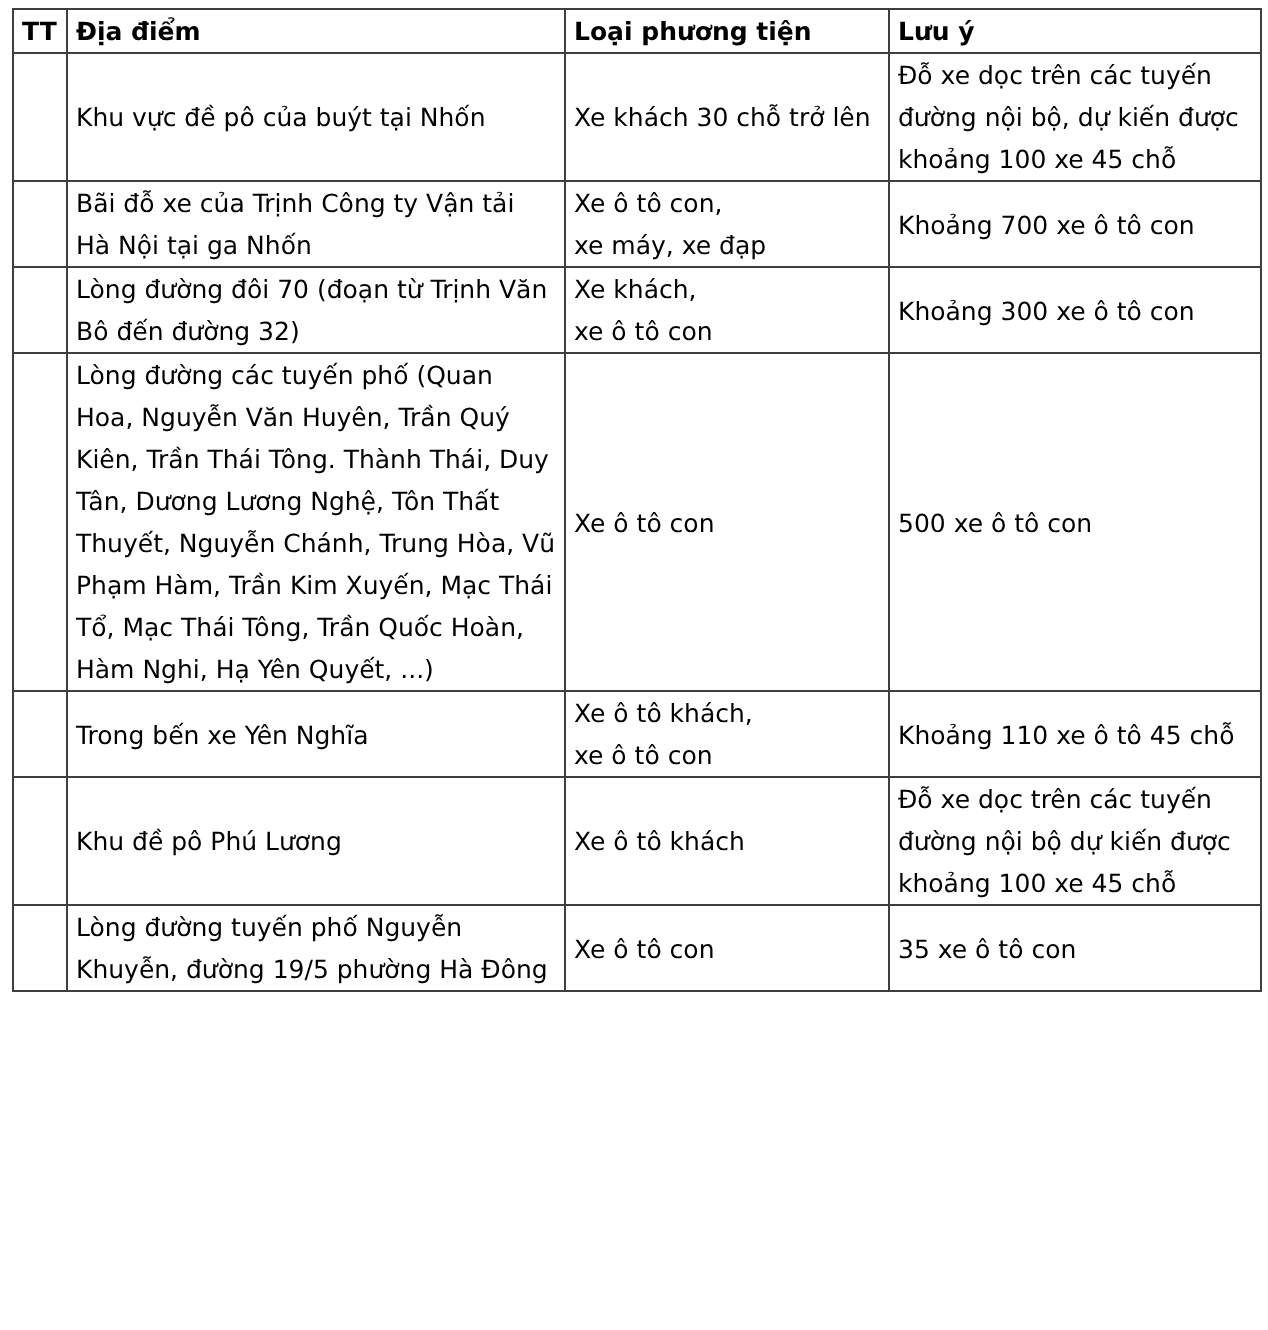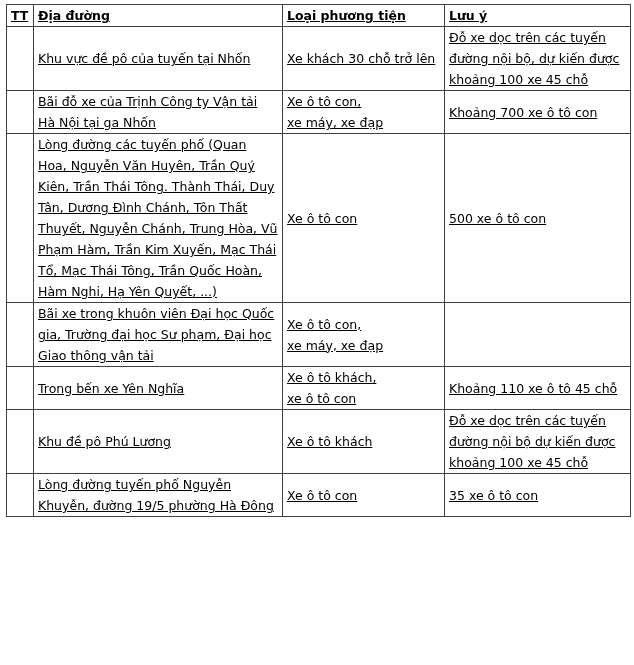--- a/index.html
+++ b/index.html
@@ -8,21 +8,20 @@
     background: #ffffff;
     width: 634px;
     height: 665px;
     overflow: hidden;
   }
   .page {
     width: 634px;
     height: 665px;
     overflow: hidden;
     background: #ffffff;
-    text-decoration: underline;
   }
   table.parking {
     border-collapse: collapse;
     table-layout: fixed;
     margin: 4px 0 0 6px;
     width: 624px;
     font-family: "DejaVu Sans", "Liberation Sans", sans-serif;
     font-size: 12.5px;
     color: #000000;
   }
@@ -58,51 +57,51 @@
   <table class="parking">
     <colgroup>
       <col class="c-tt">
       <col class="c-dd">
       <col class="c-lpt">
       <col class="c-ly">
     </colgroup>
     <thead>
       <tr class="hdr">
         <th>TT</th>
-        <th>Địa đường</th>
+        <th>Địa điểm</th>
         <th>Loại phương tiện</th>
         <th>Lưu ý</th>
       </tr>
     </thead>
     <tbody>
       <tr class="h64">
         <td></td>
-        <td>Khu vực đề pô của tuyến tại Nhốn</td>
+        <td>Khu vực đề pô của buýt tại Nhốn</td>
         <td>Xe khách 30 chỗ trở lên</td>
         <td>Đỗ xe dọc trên các tuyến đường nội bộ, dự kiến được khoảng 100 xe 45 chỗ</td>
       </tr>
       <tr class="h43">
         <td></td>
         <td>Bãi đỗ xe của Trịnh Công ty Vận tải Hà Nội tại ga Nhốn</td>
         <td>Xe ô tô con,
 xe máy, xe đạp</td>
         <td>Khoảng 700 xe ô tô con</td>
       </tr>
+      <tr class="h43">
+        <td></td>
+        <td>Lòng đường đôi 70 (đoạn từ Trịnh Văn Bô đến đường 32)</td>
+        <td>Xe khách,
+xe ô tô con</td>
+        <td>Khoảng 300 xe ô tô con</td>
+      </tr>
       <tr class="h156">
         <td></td>
-        <td>Lòng đường các tuyến phố (Quan Hoa, Nguyễn Văn Huyên, Trần Quý Kiên, Trần Thái Tông. Thành Thái, Duy Tân, Dương Đình Chánh, Tôn Thất Thuyết, Nguyễn Chánh, Trung Hòa, Vũ Phạm Hàm, Trần Kim Xuyến, Mạc Thái Tổ, Mạc Thái Tông, Trần Quốc Hoàn, Hàm Nghi, Hạ Yên Quyết, ...)</td>
+        <td>Lòng đường các tuyến phố (Quan Hoa, Nguyễn Văn Huyên, Trần Quý Kiên, Trần Thái Tông. Thành Thái, Duy Tân, Dương Lương Nghệ, Tôn Thất Thuyết, Nguyễn Chánh, Trung Hòa, Vũ Phạm Hàm, Trần Kim Xuyến, Mạc Thái Tổ, Mạc Thái Tông, Trần Quốc Hoàn, Hàm Nghi, Hạ Yên Quyết, ...)</td>
         <td>Xe ô tô con</td>
         <td>500 xe ô tô con</td>
-      </tr>
-      <tr class="h64">
-        <td></td>
-        <td>Bãi xe trong khuôn viên Đại học Quốc gia, Trường đại học Sư phạm, Đại học Giao thông vận tải</td>
-        <td>Xe ô tô con,
-xe máy, xe đạp</td>
-        <td></td>
       </tr>
       <tr class="h43">
         <td></td>
         <td>Trong bến xe Yên Nghĩa</td>
         <td>Xe ô tô khách,
 xe ô tô con</td>
         <td>Khoảng 110 xe ô tô 45 chỗ</td>
       </tr>
       <tr class="h63">
         <td></td>

